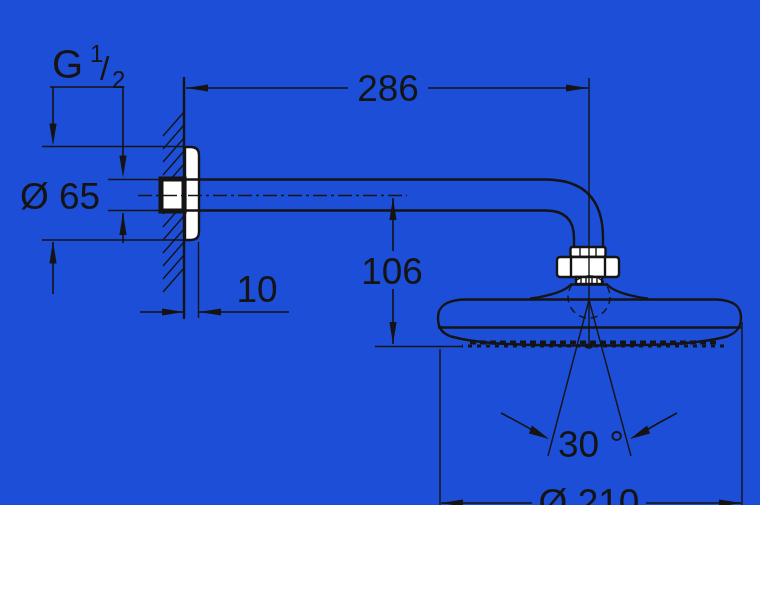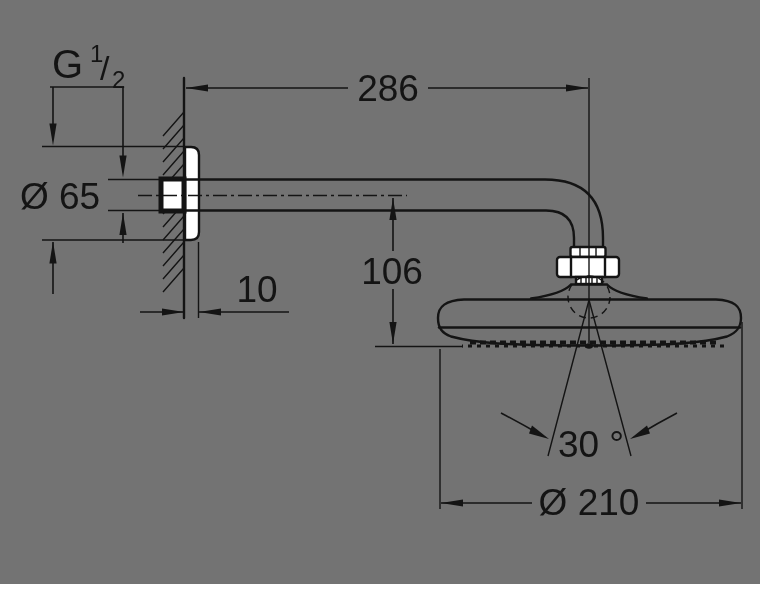--- a/index.html
+++ b/index.html
@@ -1,16 +1,16 @@
 <!DOCTYPE html>
 <html><head>
 <meta charset="utf-8">
 <style>
   html,body{margin:0;padding:0;background:#ffffff;}
-  .page{position:relative;width:760px;height:584px;background:#737373;overflow:hidden;}
+  .page{position:relative;width:760px;height:505px;background:#1d4ed8;overflow:hidden;}
   svg{position:absolute;left:0;top:0;}
   .draw{stroke:#141414;stroke-width:2.4;fill:none;stroke-linecap:round;}
   .drawfill{stroke:#141414;stroke-width:2.4;fill:#ffffff;}
   .thick{stroke:#141414;stroke-width:5;fill:#ffffff;}
   .dim{stroke:#141414;stroke-width:1.6;fill:none;}
   .thin{stroke:#141414;stroke-width:1.4;fill:none;}
   .hatch{stroke:#141414;stroke-width:1.4;fill:none;}
   .ah{fill:#141414;stroke:none;}
   text{font-family:"Liberation Sans","DejaVu Sans",sans-serif;fill:#141414;}
   .dimtxt{font-size:37px;}

